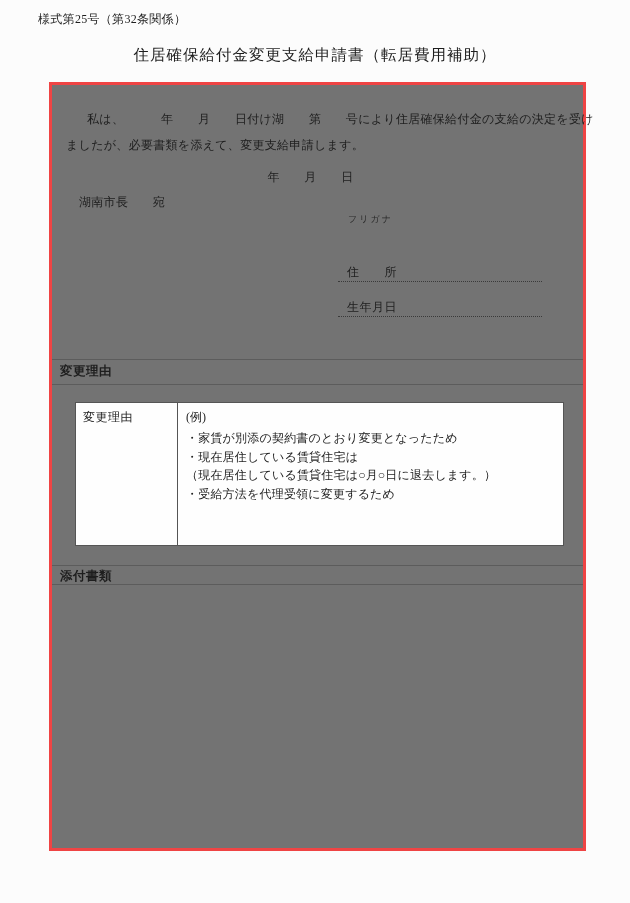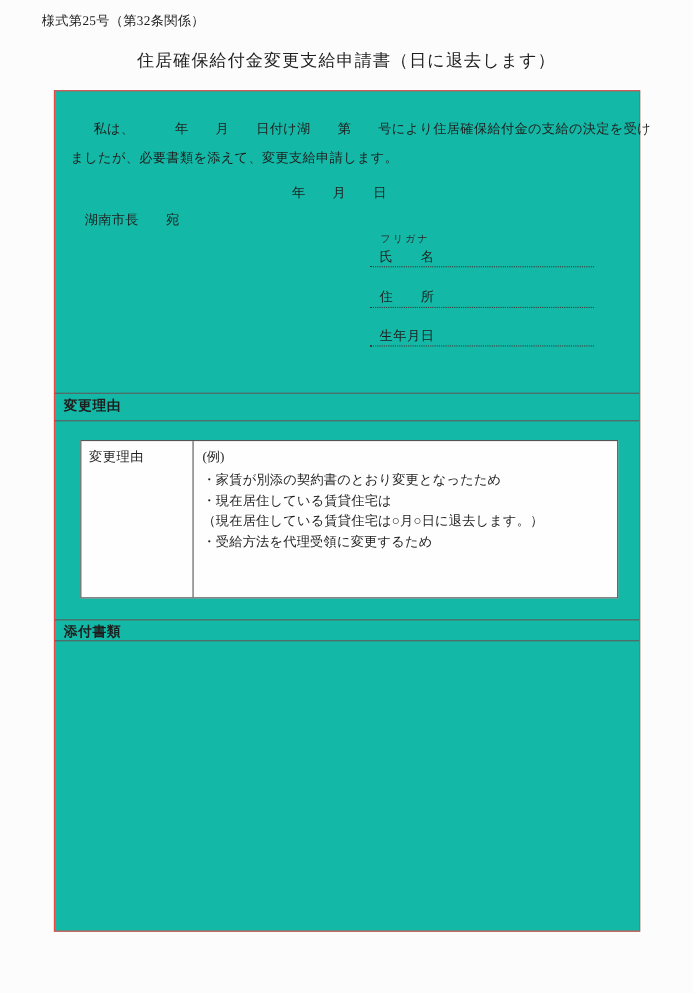--- a/index.html
+++ b/index.html
@@ -23,22 +23,22 @@
   #doc-title {
     left: 0; top: 45px; width: 630px;
     text-align: center;
     font-size: 15.5px;
     letter-spacing: 1px;
   }
 
   #outer-box {
     left: 49px; top: 82px;
     width: 531px; height: 763px;
-    border: 1px solid #ef4444;
-    background: #14b8a6;
+    border: 3px solid #ef4444;
+    background: #737373;
   }
 
   .intro-line { font-size: 12px; letter-spacing: 0.3px; white-space: pre; }
   #intro-line1 { left: 35px; top: 26px; }
   #intro-line2 { left: 14px; top: 52px; }
 
   #date-line {
     left: 0; top: 84px; width: 517px;
     text-align: center;
     letter-spacing: 0.3px;
@@ -114,35 +114,32 @@
     left: 15px; top: 503px;
     font-size: 12px;
     letter-spacing: 0.5px;
   }
 </style>
 </head>
 <body>
 
 <div class="abs" id="form-number">様式第25号（第32条関係）</div>
 
-<div class="abs" id="doc-title">住居確保給付金変更支給申請書（日に退去します）</div>
+<div class="abs" id="doc-title">住居確保給付金変更支給申請書（転居費用補助）</div>
 
 <div class="abs" id="outer-box">
 
   <div class="abs intro-line" id="intro-line1">私は、　　　年　　月　　日付け湖　　第　　号により住居確保給付金の支給の決定を受け</div>
   <div class="abs intro-line" id="intro-line2">ましたが、必要書類を添えて、変更支給申請します。</div>
 
   <div class="abs" id="date-line">年　　月　　日</div>
   <div class="abs" id="addressee">湖南市長　　宛</div>
 
   <div class="abs" id="furigana-label">フリガナ</div>
 
-  <div class="abs field-row" id="name-row">
-    <span class="field-label">氏　　名</span>
-  </div>
   <div class="abs field-row" id="dob-row">
     <span class="field-label">生年月日</span>
   </div>
   <div class="abs field-row" id="address-row">
     <span class="field-label">住　　所</span>
   </div>
 
   <div class="abs section-divider" id="divider-1"></div>
   <div class="abs section-header" id="reason-header">変更理由</div>
   <div class="abs section-divider" id="divider-2"></div>

